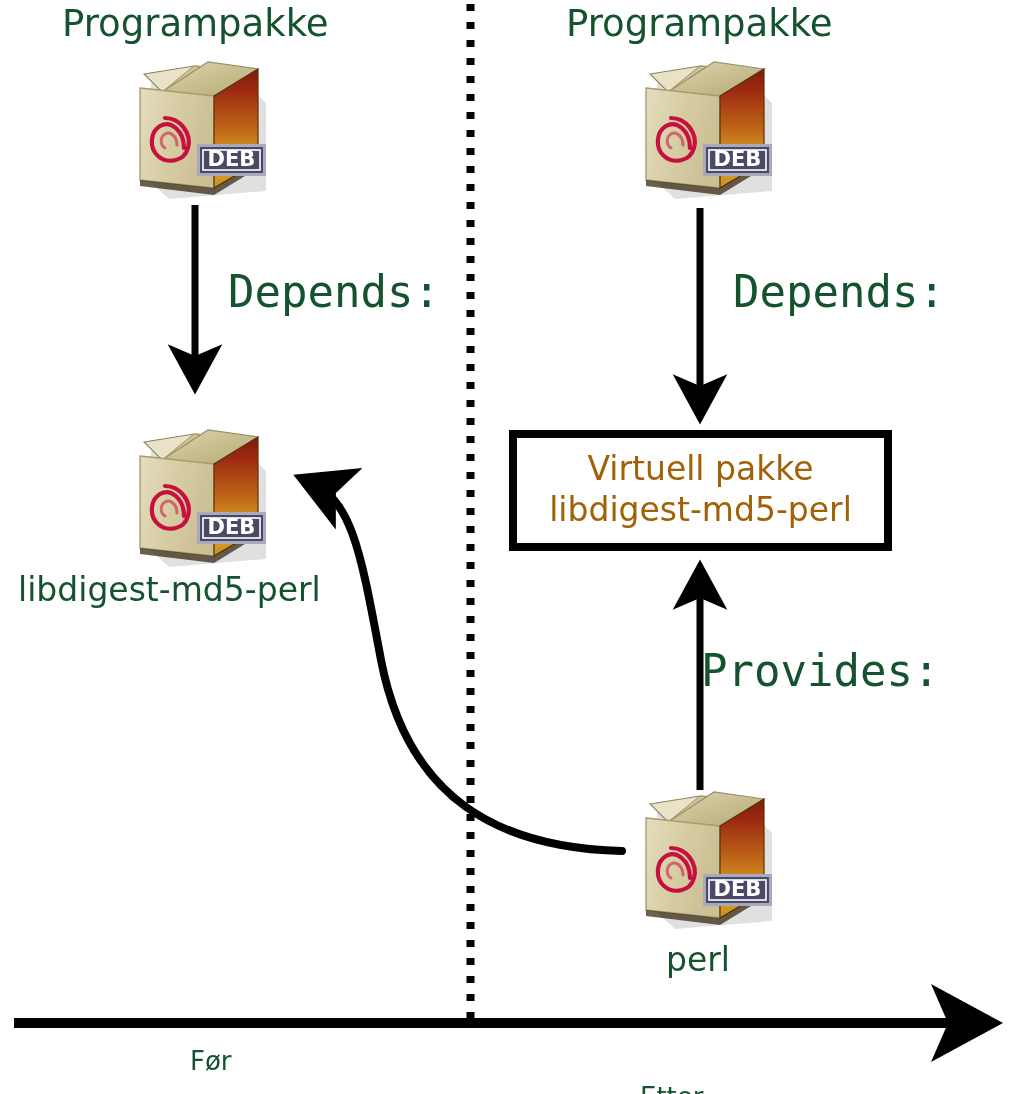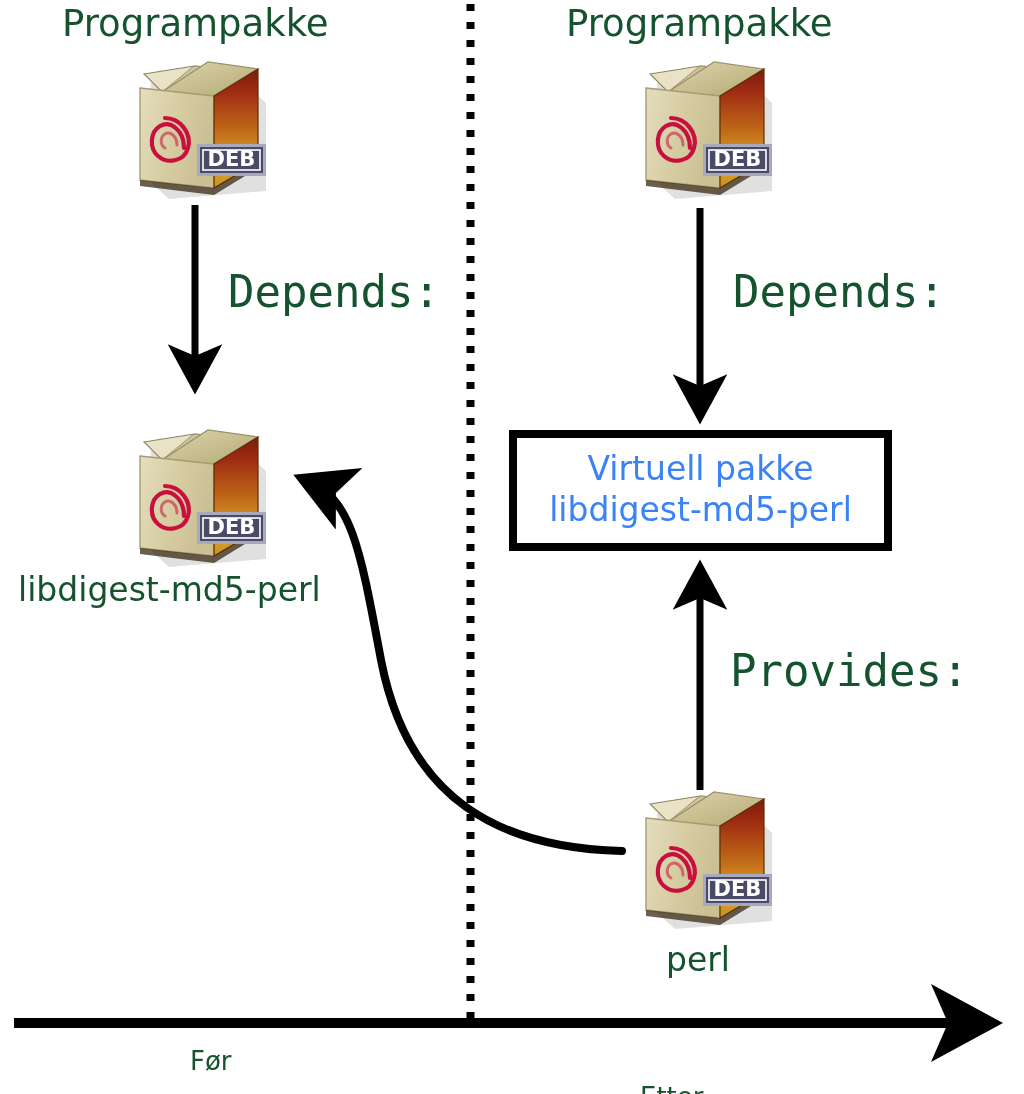--- a/index.html
+++ b/index.html
@@ -7,21 +7,21 @@
        font-family:"DejaVu Sans","Liberation Sans",sans-serif;}
   .stage{position:absolute;left:0;top:0;width:1024px;height:1094px;}
   .svg-layer{position:absolute;left:0;top:0;width:1024px;height:1094px;}
   .lbl{position:absolute;white-space:nowrap;color:#14532d;}
   .sans{font-family:"DejaVu Sans","Liberation Sans",sans-serif;}
   .mono{font-family:"DejaVu Sans Mono","Liberation Mono",monospace;}
   .title-lbl{font-size:37px;}
   .pkg-lbl{font-size:33px;}
   .rel-lbl{font-size:44px;letter-spacing:0px;text-align:center;}
   .axis-lbl{font-size:26px;}
-  .boxtext{position:absolute;text-align:center;color:#3b82f6;font-size:33px;line-height:41px;}
+  .boxtext{position:absolute;text-align:center;color:#a16207;font-size:33px;line-height:41px;}
   .deb-icon{position:absolute;}
   .deb-icon svg{display:block;}
 </style>
 </head>
 <body>
 
 <div class="stage">
 
   <svg class="svg-layer" viewBox="0 0 1024 1094">
     <defs>
@@ -190,21 +190,21 @@
 
   <div class="lbl mono rel-lbl" style="left:733px;top:266px;">Depends:</div>
 
   <div class="lbl sans pkg-lbl" style="left:18px;top:570px;">libdigest-md5-perl</div>
 
   <div class="boxtext" style="left:513px;top:448px;width:375px;">
     <div>Virtuell pakke</div>
     <div>libdigest-md5-perl</div>
   </div>
 
-  <div class="lbl mono rel-lbl" style="left:730px;top:645px;">Provides:</div>
+  <div class="lbl mono rel-lbl" style="left:701px;top:645px;">Provides:</div>
 
 
 
   <div class="lbl sans pkg-lbl" style="left:666px;top:940px;">perl</div>
 
   <div class="lbl sans axis-lbl" style="left:190px;top:1046px;">Før</div>
 
   <div class="lbl sans axis-lbl" style="left:640px;top:1046px;margin-top:36px;">Etter</div>
 
 </div>

